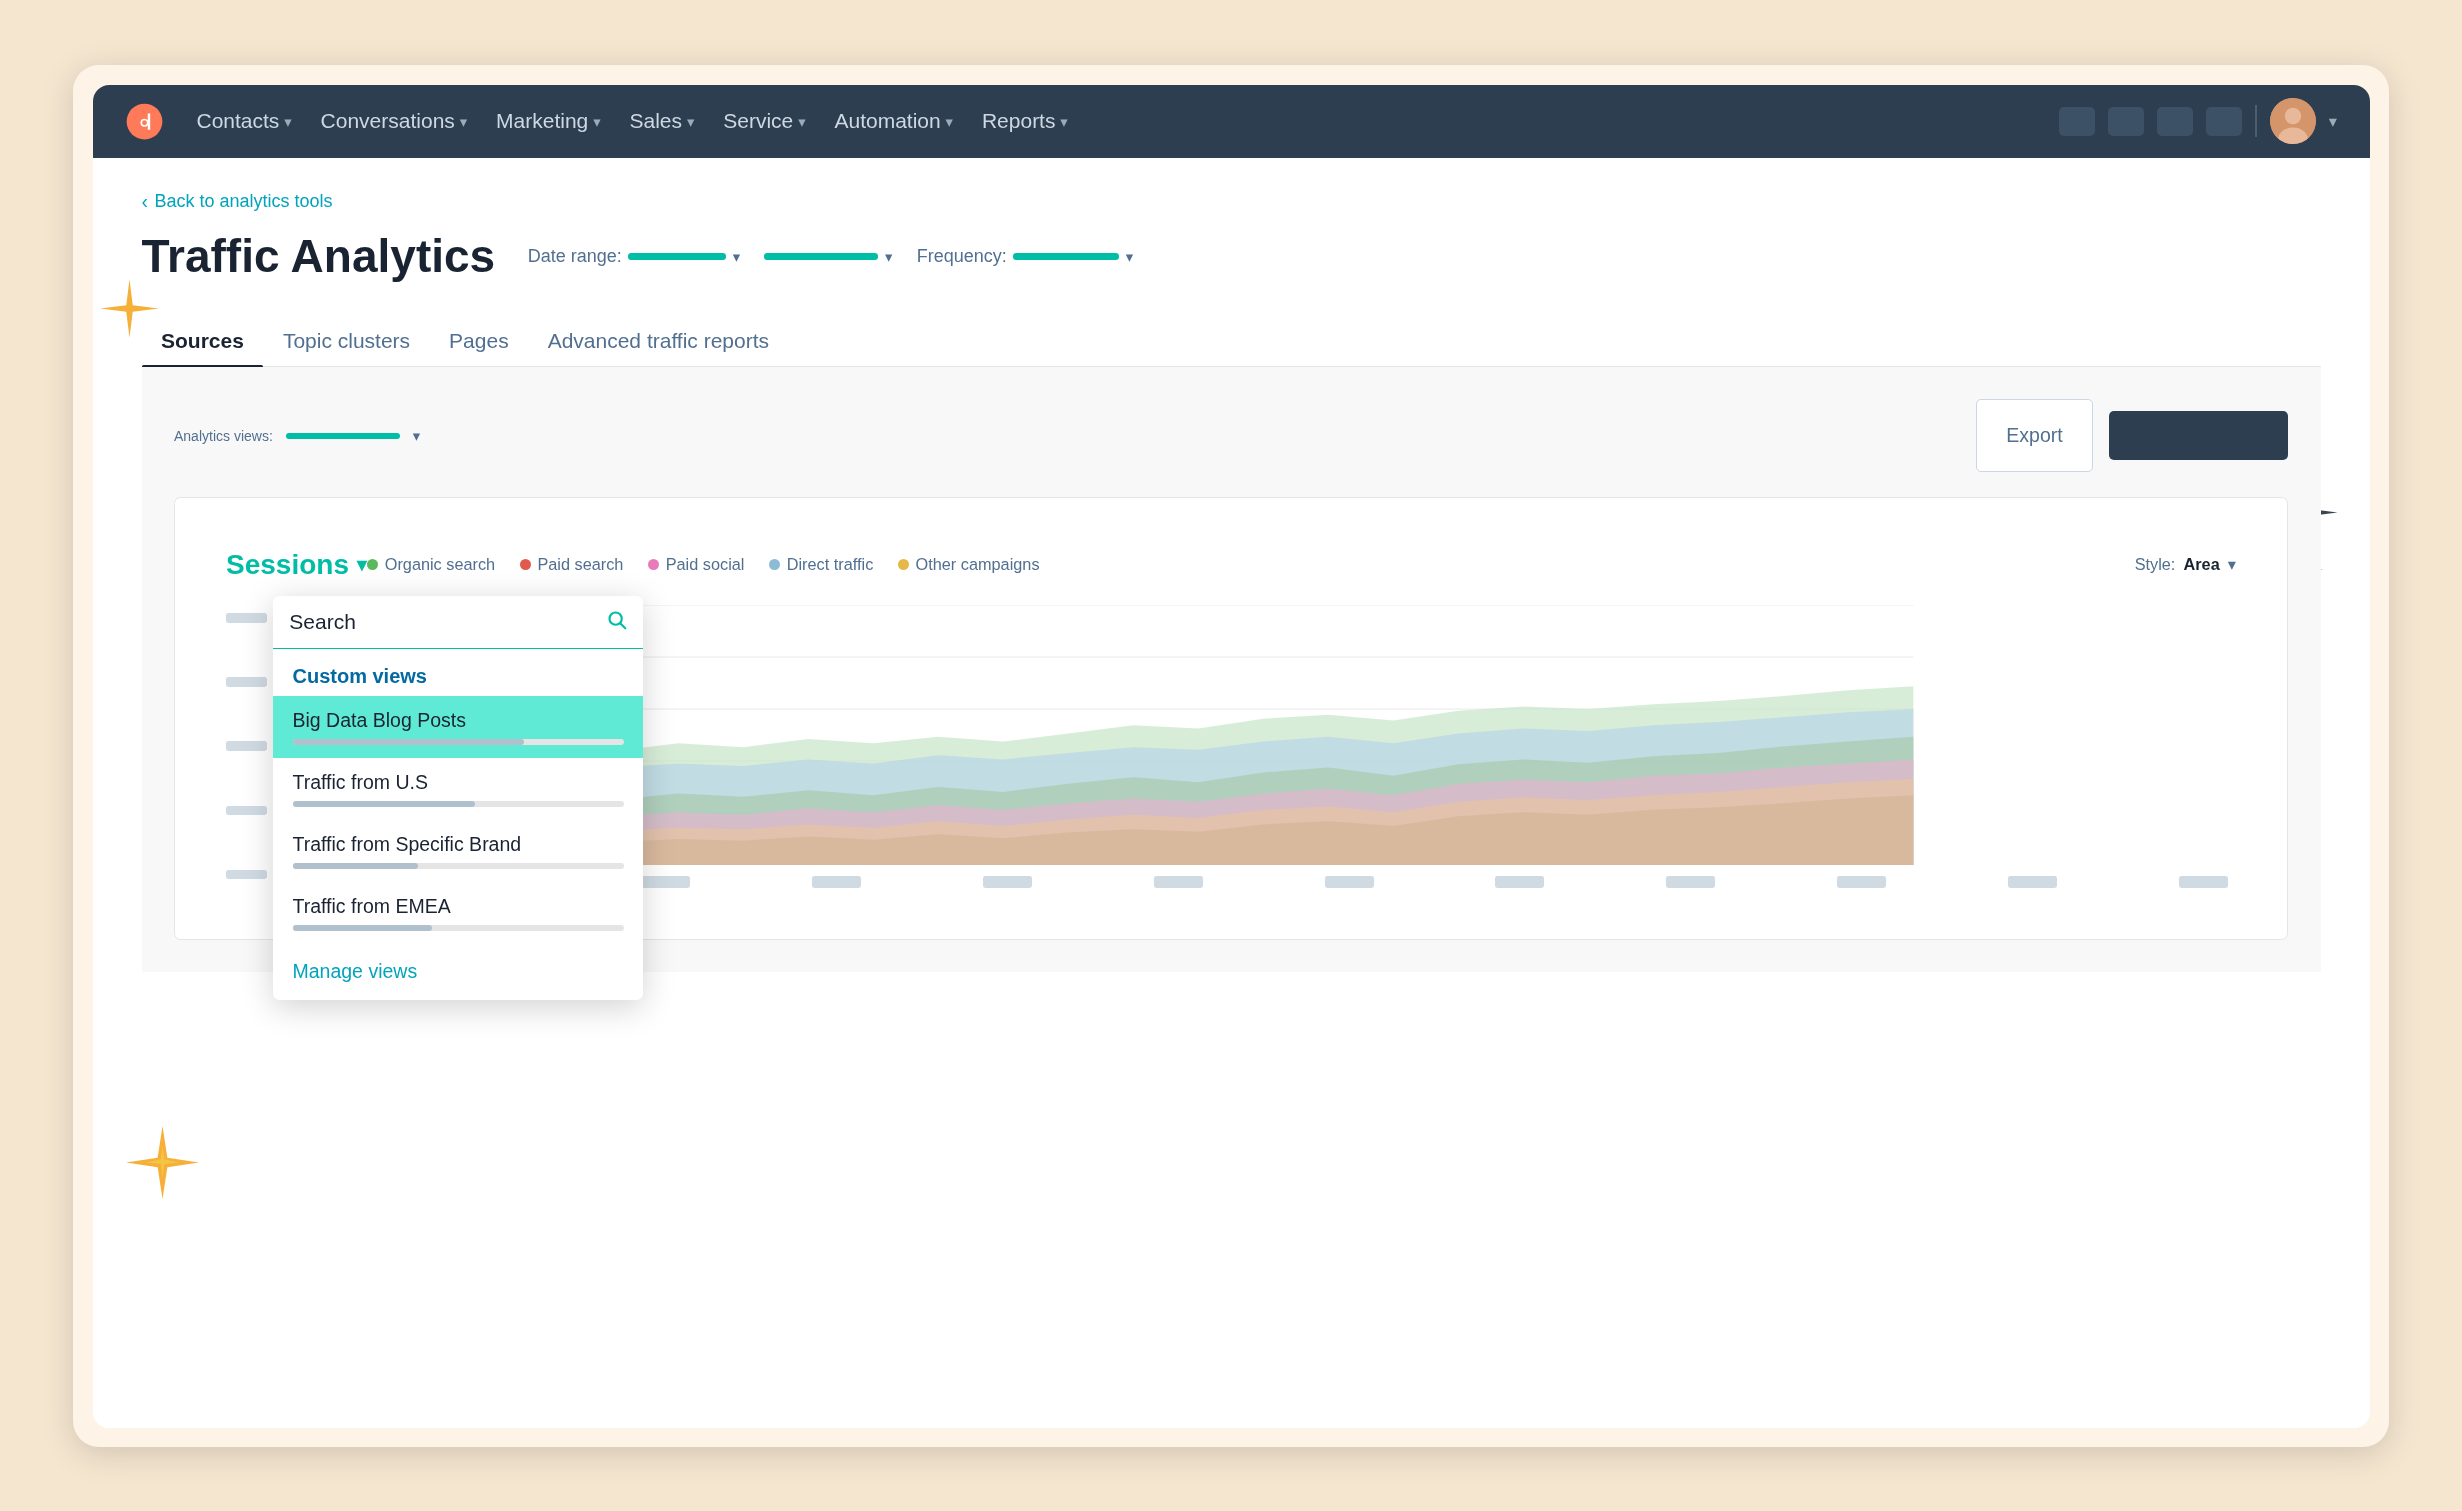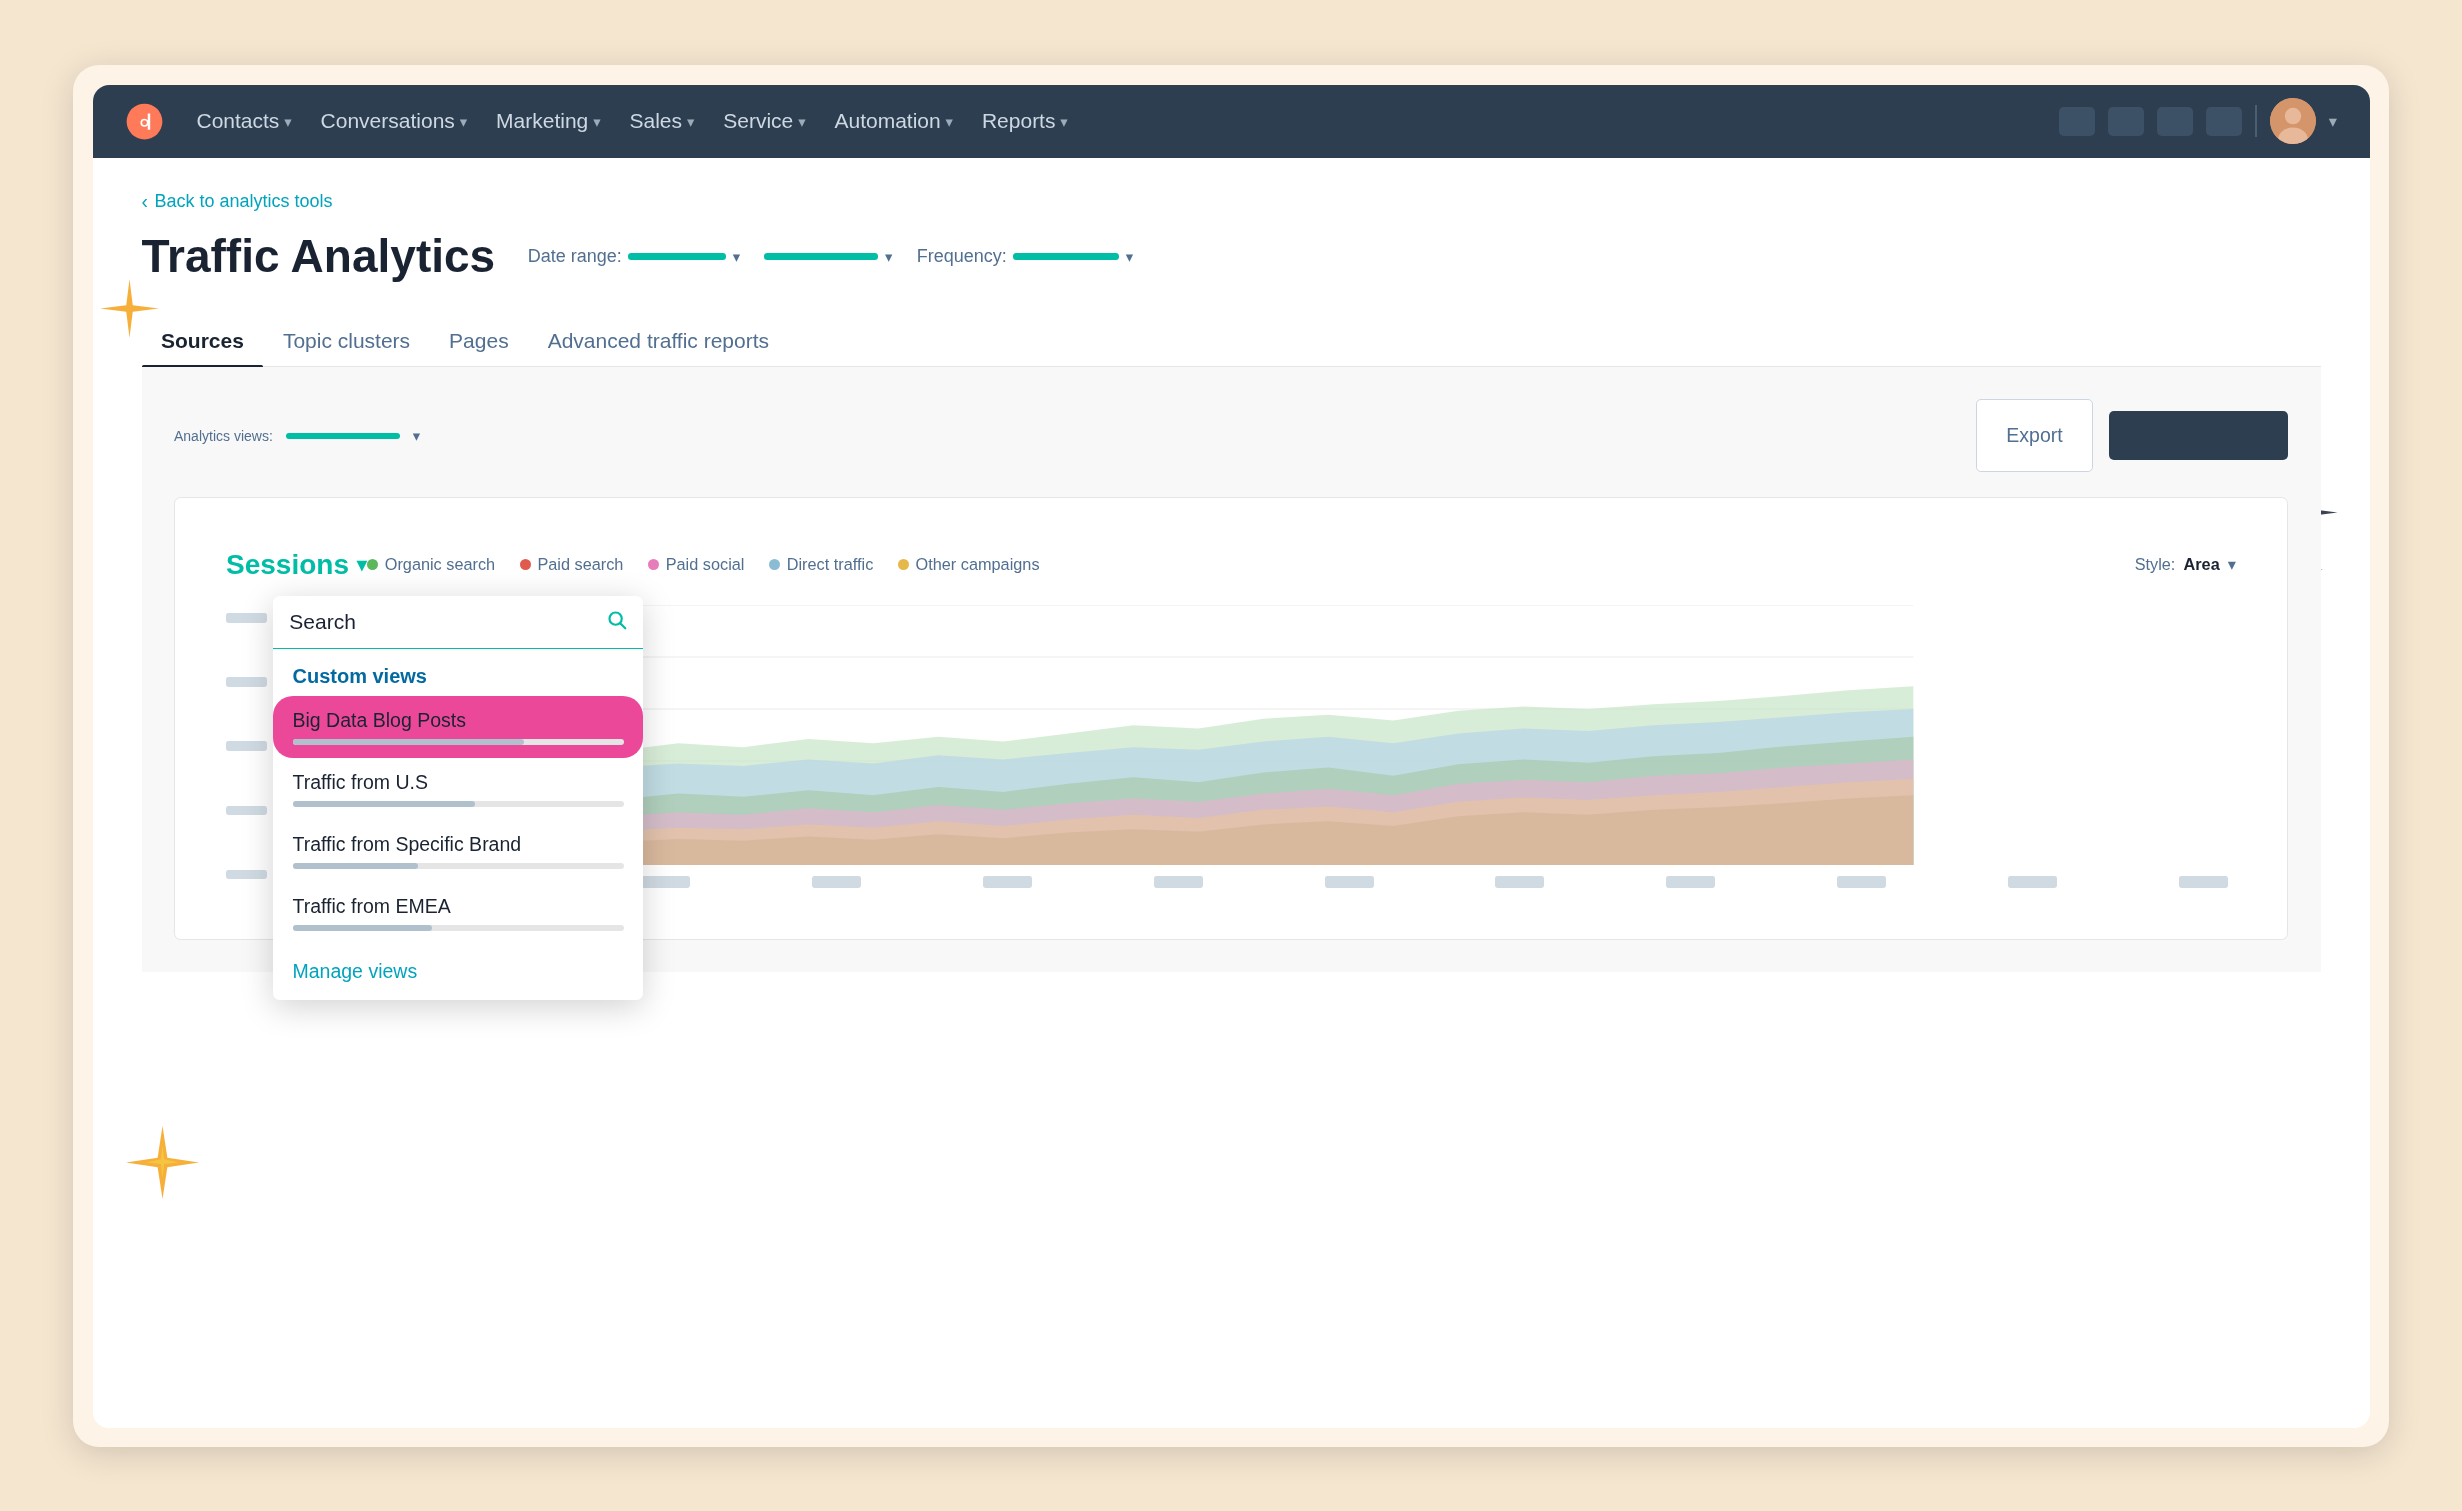--- a/index.html
+++ b/index.html
@@ -373,22 +373,21 @@
       color: #0369a1;
       font-weight: 600;
     }
 
     .dropdown-item {
       padding: 13px 19.5px;
       cursor: pointer;
     }
 
     .dropdown-item.selected {
-      background: #ec4899;
-      border-radius: 20px;
+      background: #5eead4;
     }
 
     .dropdown-item-name {
       font-size: 19.5px;
       color: #1a2332;
       margin-bottom: 6.5px;
     }
 
     .dropdown-item-bar-bg {
       height: 6.5px;

